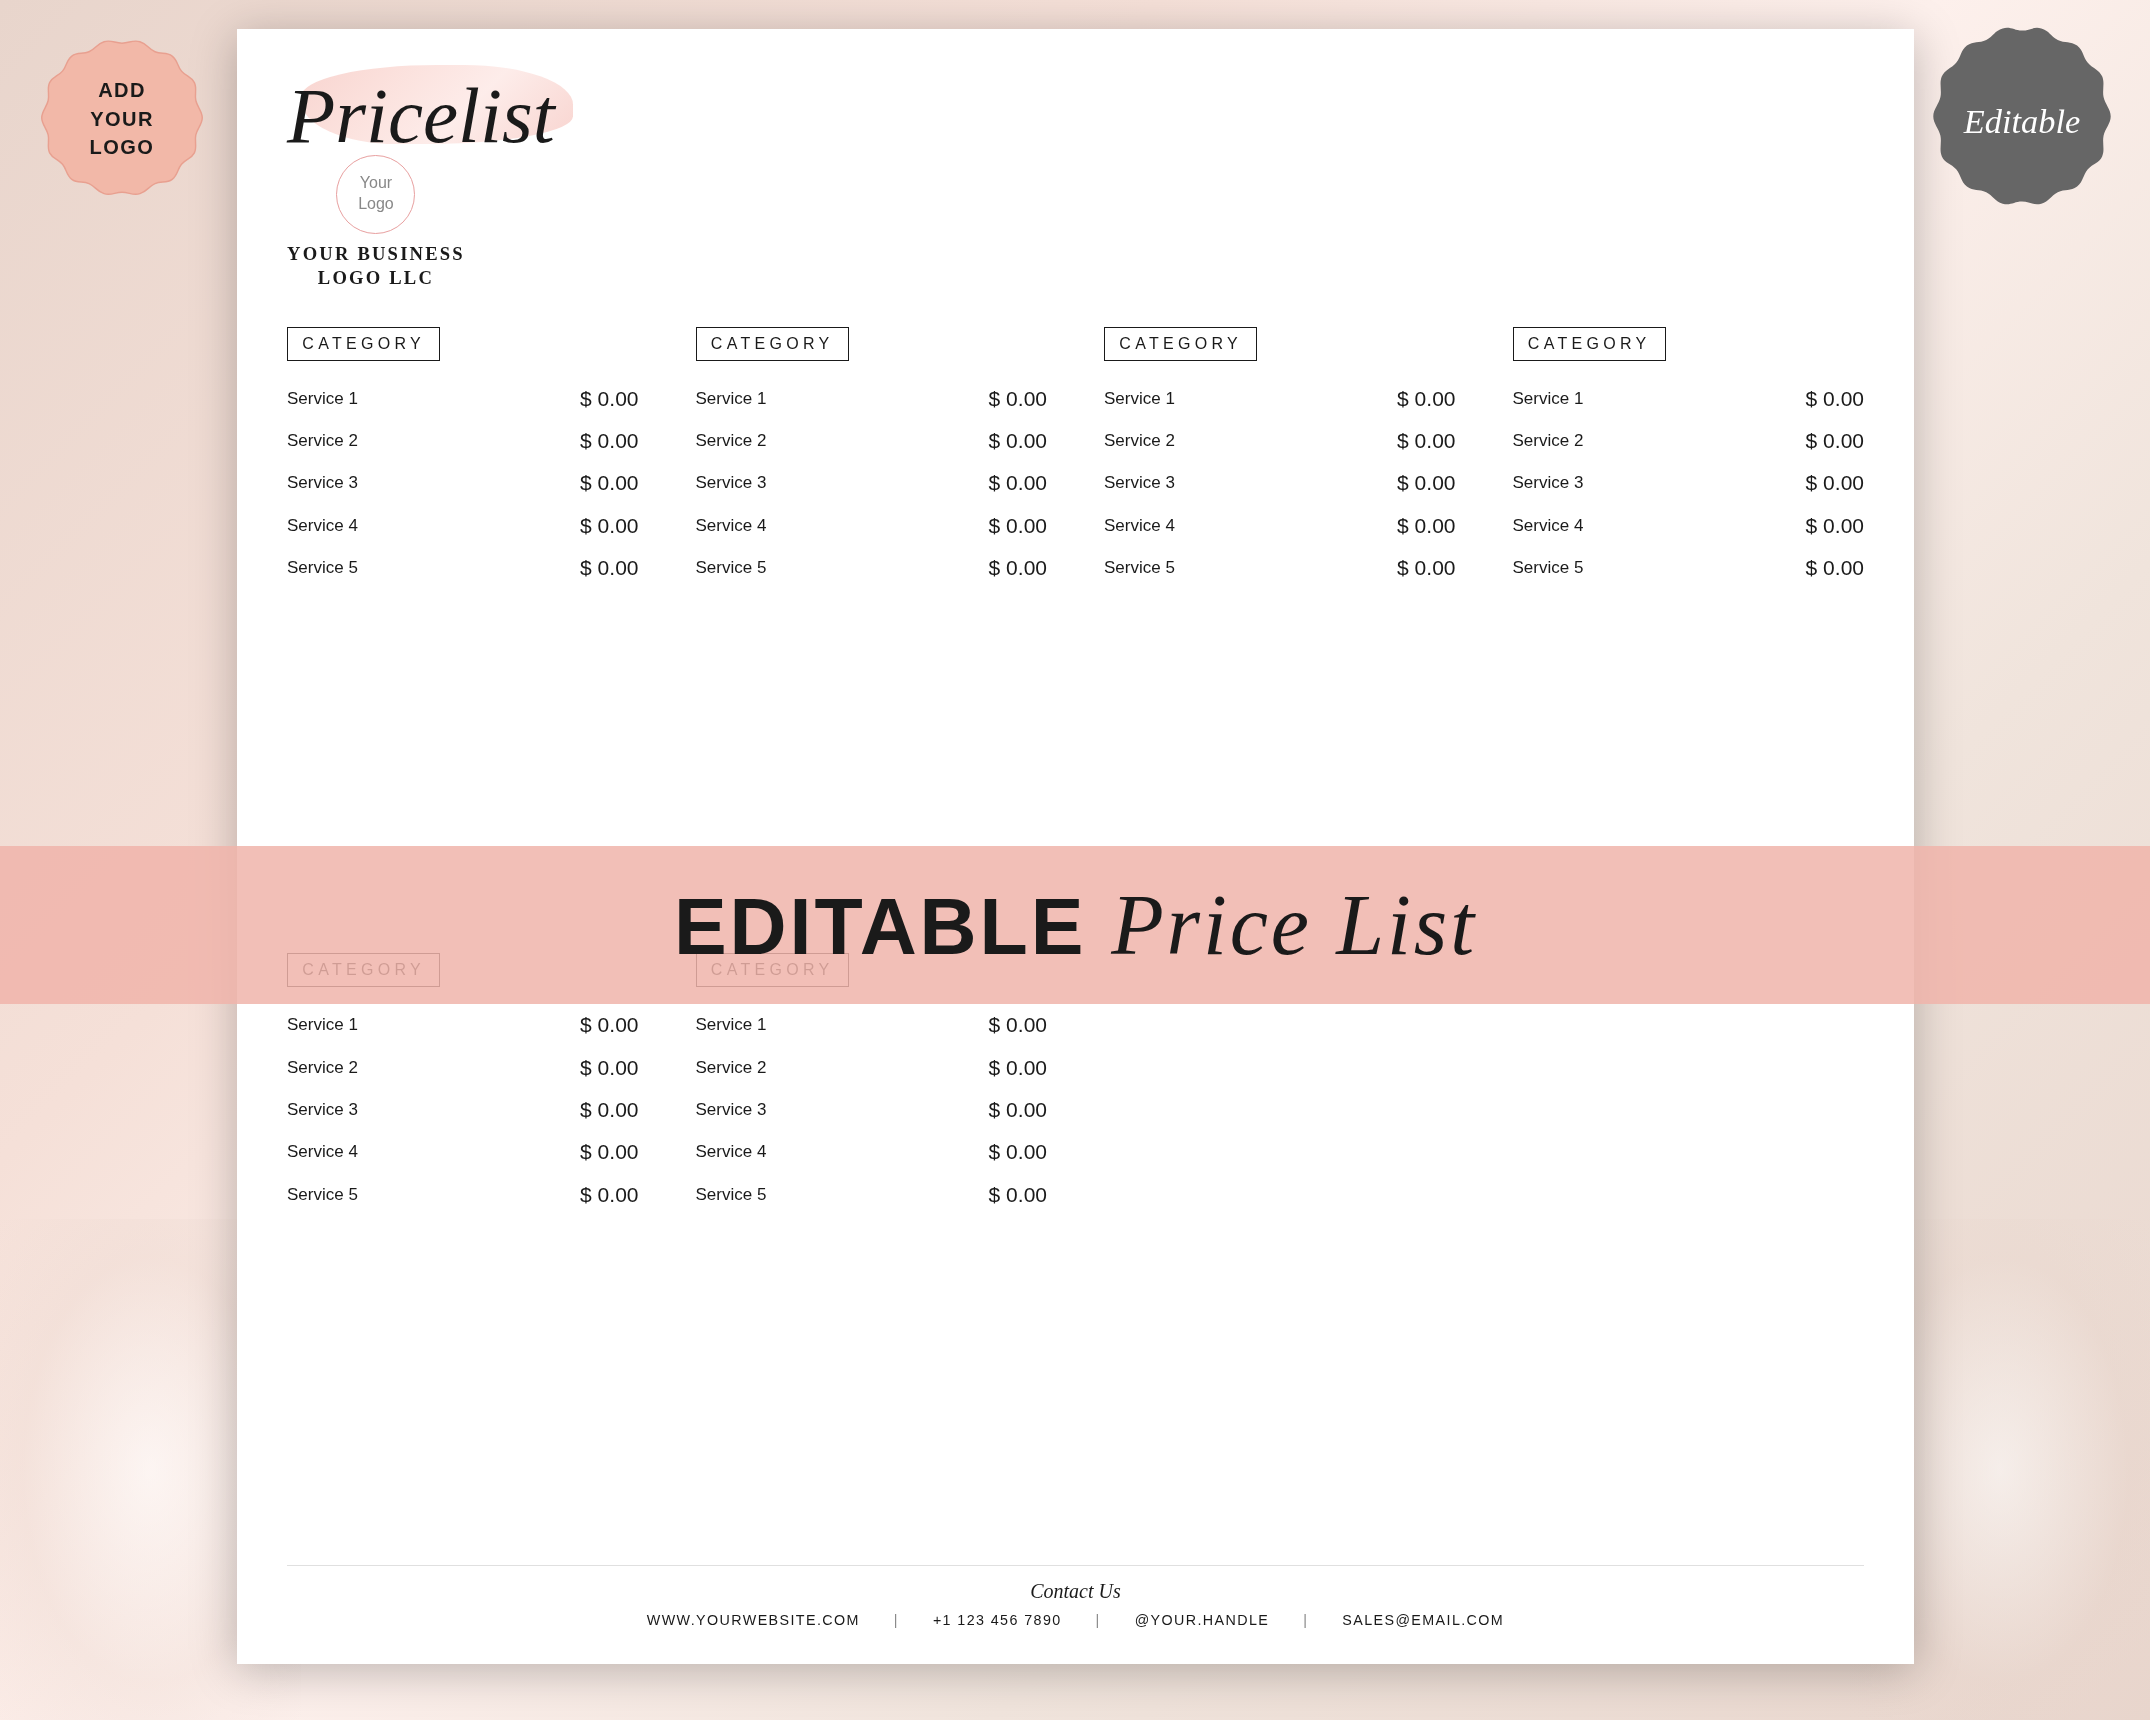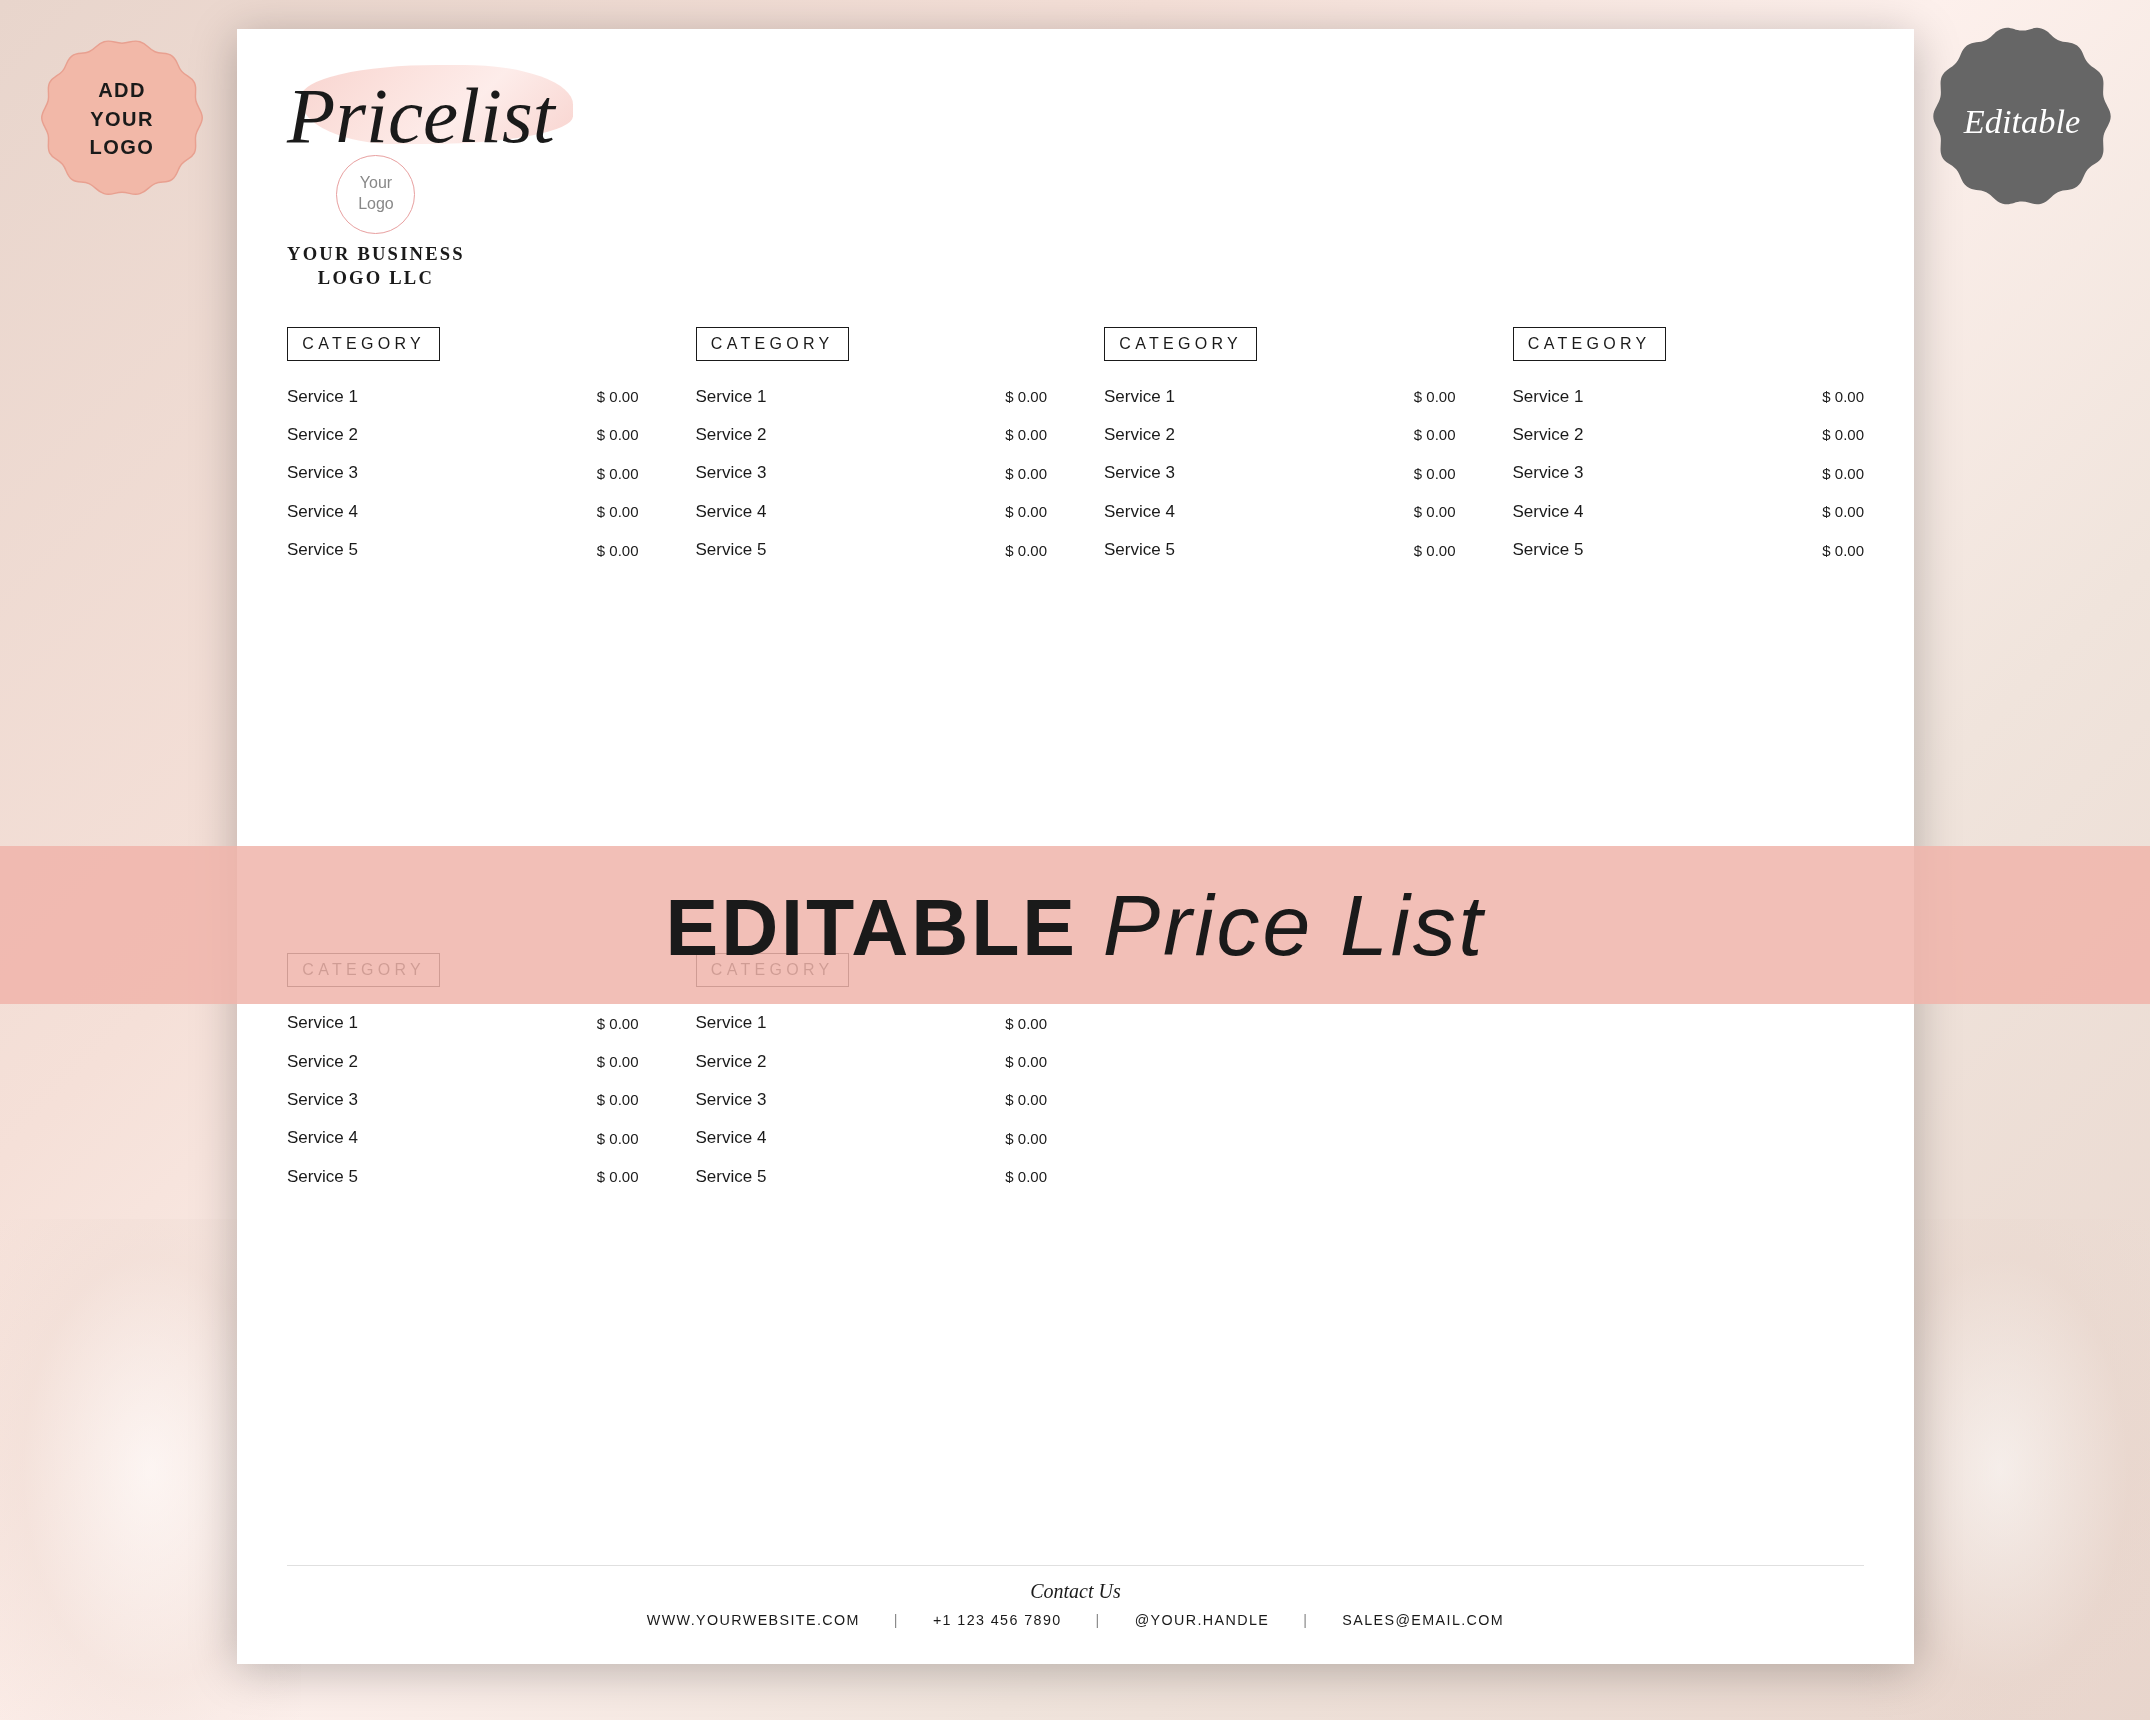--- a/index.html
+++ b/index.html
@@ -54,21 +54,21 @@
     .pink-banner-text {
       font-size: 79px;
       font-weight: 900;
       color: #1a1a1a;
       letter-spacing: 2.9px;
       font-family: 'Arial Black', Arial, sans-serif;
       text-transform: uppercase;
     }
 
     .pink-banner-text .script-part {
-      font-family: Liberation Sans, sans-serif;
+      font-family: Liberation Serif, serif;
       font-weight: 400;
       font-style: italic;
       text-transform: none;
       font-size: 86px;
     }
 
     
     .logo-badge {
       position: absolute;
       top: 36px;
@@ -215,21 +215,21 @@
       border-bottom: none;
       margin-top: 7px;
     }
 
     .service-name {
       font-size: 17px;
       color: #1a1a1a;
     }
 
     .service-price {
-      font-size: 15px;
+      font-size: 21px;
       color: #1a1a1a;
     }
 
     
     .doc-footer {
       margin-top: 21.5px;
       text-align: center;
       border-top: 0.7px solid #e0e0e0;
       padding-top: 14.3px;
     }

